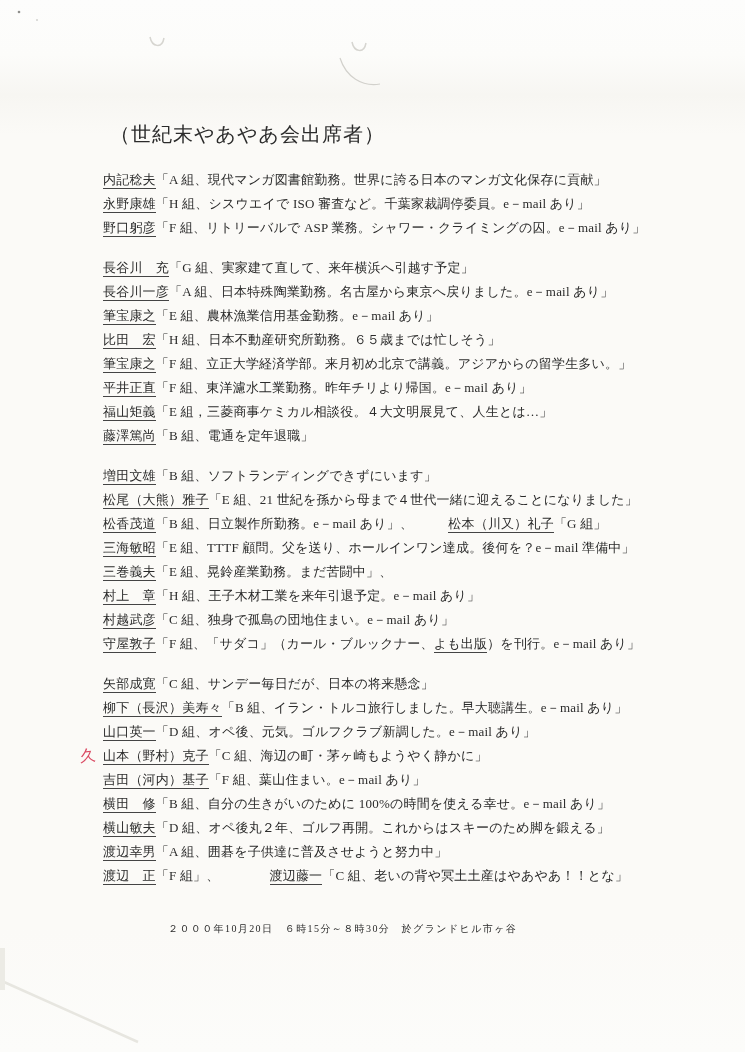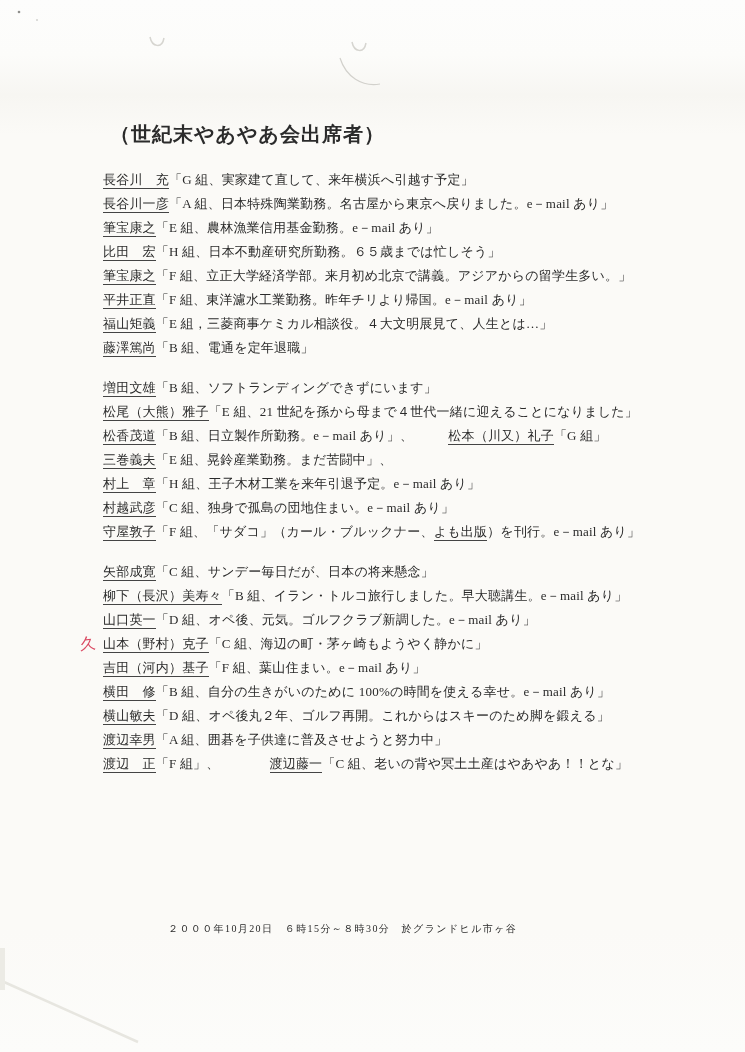--- a/index.html
+++ b/index.html
@@ -7,21 +7,21 @@
     position:relative;
     width:745px;height:1052px;
     overflow:hidden;
     background:linear-gradient(180deg,#fdfdfc 0px,#fcfcfa 55px,#f7f6f2 95px,#fbfaf7 135px,#fbfaf7 930px,#fcfcfa 1052px);
     font-family:"Liberation Serif","DejaVu Serif",serif;
     color:#262626;
   }
   .artifacts{position:absolute;left:0;top:0;pointer-events:none;}
   .title{
     position:absolute;left:110px;top:121px;margin:0;
-    font-size:20px;font-weight:700;letter-spacing:1px;color:#2b2b2b;
+    font-size:20px;font-weight:400;letter-spacing:1px;color:#2b2b2b;
   }
   .list{position:absolute;left:103px;top:168px;width:630px;}
   .block{margin:0 0 16px 0;}
   .row{
     position:relative;height:24px;line-height:24px;
     font-size:13px;letter-spacing:0.2px;white-space:nowrap;color:#2a2a2a;
   }
   .name{
     display:inline-block;
     border-bottom:1px solid #444;
@@ -52,33 +52,39 @@
     <path d="M4 982 L138 1042" stroke="#e7e6e0" stroke-width="2.5" fill="none"></path>
     <rect x="0" y="948" width="5" height="42" fill="#ecebe5"></rect>
     <circle cx="19" cy="12" r="1.3" fill="#8f8f8c"></circle>
     <circle cx="37" cy="20" r="0.8" fill="#b5b5b0"></circle>
   </svg>
 
   <h1 class="title">（世紀末やあやあ会出席者）</h1>
 
   <div class="list" id="attendee-list">
       <div class="block">
+        <div class="row"><span class="name">内記稔夫</span><span class="plain">「A 組、現代マンガ図書館勤務。世界に誇る日本のマンガ文化保存に貢献」</span></div>
+        <div class="row"><span class="name">永野康雄</span><span class="plain">「H 組、シスウエイで ISO 審査など。千葉家裁調停委員。e－mail あり」</span></div>
+        <div class="row"><span class="name">野口躬彦</span><span class="plain">「F 組、リトリーバルで ASP 業務。シャワー・クライミングの囚。e－mail あり」</span></div>
+      </div>
+      <div class="block">
         <div class="row"><span class="name">長谷川　充</span><span class="plain">「G 組、実家建て直して、来年横浜へ引越す予定」</span></div>
         <div class="row"><span class="name">長谷川一彦</span><span class="plain">「A 組、日本特殊陶業勤務。名古屋から東京へ戻りました。e－mail あり」</span></div>
         <div class="row"><span class="name">筆宝康之</span><span class="plain">「E 組、農林漁業信用基金勤務。e－mail あり」</span></div>
         <div class="row"><span class="name">比田　宏</span><span class="plain">「H 組、日本不動産研究所勤務。６５歳までは忙しそう」</span></div>
         <div class="row"><span class="name">筆宝康之</span><span class="plain">「F 組、立正大学経済学部。来月初め北京で講義。アジアからの留学生多い。」</span></div>
         <div class="row"><span class="name">平井正直</span><span class="plain">「F 組、東洋濾水工業勤務。昨年チリより帰国。e－mail あり」</span></div>
         <div class="row"><span class="name">福山矩義</span><span class="plain">「E 組，三菱商事ケミカル相談役。４大文明展見て、人生とは…」</span></div>
         <div class="row"><span class="name">藤澤篤尚</span><span class="plain">「B 組、電通を定年退職」</span></div>
       </div>
       <div class="block">
         <div class="row"><span class="name">増田文雄</span><span class="plain">「B 組、ソフトランディングできずにいます」</span></div>
         <div class="row"><span class="name">松尾（大熊）雅子</span><span class="plain">「E 組、21 世紀を孫から母まで４世代一緒に迎えることになりました」</span></div>
         <div class="row"><span class="name">松香茂道</span><span class="plain">「B 組、日立製作所勤務。e－mail あり」、</span><span class="gap" style="width: 35px;"></span><span class="name">松本（川又）礼子</span><span class="plain">「G 組」</span></div>
+        <div class="row"><span class="name">三海敏昭</span><span class="plain">「E 組、TTTF 顧問。父を送り、ホールインワン達成。後何を？e－mail 準備中」</span></div>
         <div class="row"><span class="name">三巻義夫</span><span class="plain">「E 組、晃鈴産業勤務。まだ苦闘中」、</span></div>
         <div class="row"><span class="name">村上　章</span><span class="plain">「H 組、王子木材工業を来年引退予定。e－mail あり」</span></div>
         <div class="row"><span class="name">村越武彦</span><span class="plain">「C 組、独身で孤島の団地住まい。e－mail あり」</span></div>
         <div class="row"><span class="name">守屋敦子</span><span class="plain">「F 組、「サダコ」（カール・ブルックナー、</span><span class="name">よも出版</span><span class="plain">）を刊行。e－mail あり」</span></div>
       </div>
       <div class="block">
         <div class="row"><span class="name">矢部成寛</span><span class="plain">「C 組、サンデー毎日だが、日本の将来懸念」</span></div>
         <div class="row"><span class="name">柳下（長沢）美寿々</span><span class="plain">「B 組、イラン・トルコ旅行しました。早大聴講生。e－mail あり」</span></div>
         <div class="row"><span class="name">山口英一</span><span class="plain">「D 組、オペ後、元気。ゴルフクラブ新調した。e－mail あり」</span></div>
         <div class="row"><span class="mark">久</span><span class="name">山本（野村）克子</span><span class="plain">「C 組、海辺の町・茅ヶ崎もようやく静かに」</span></div>

